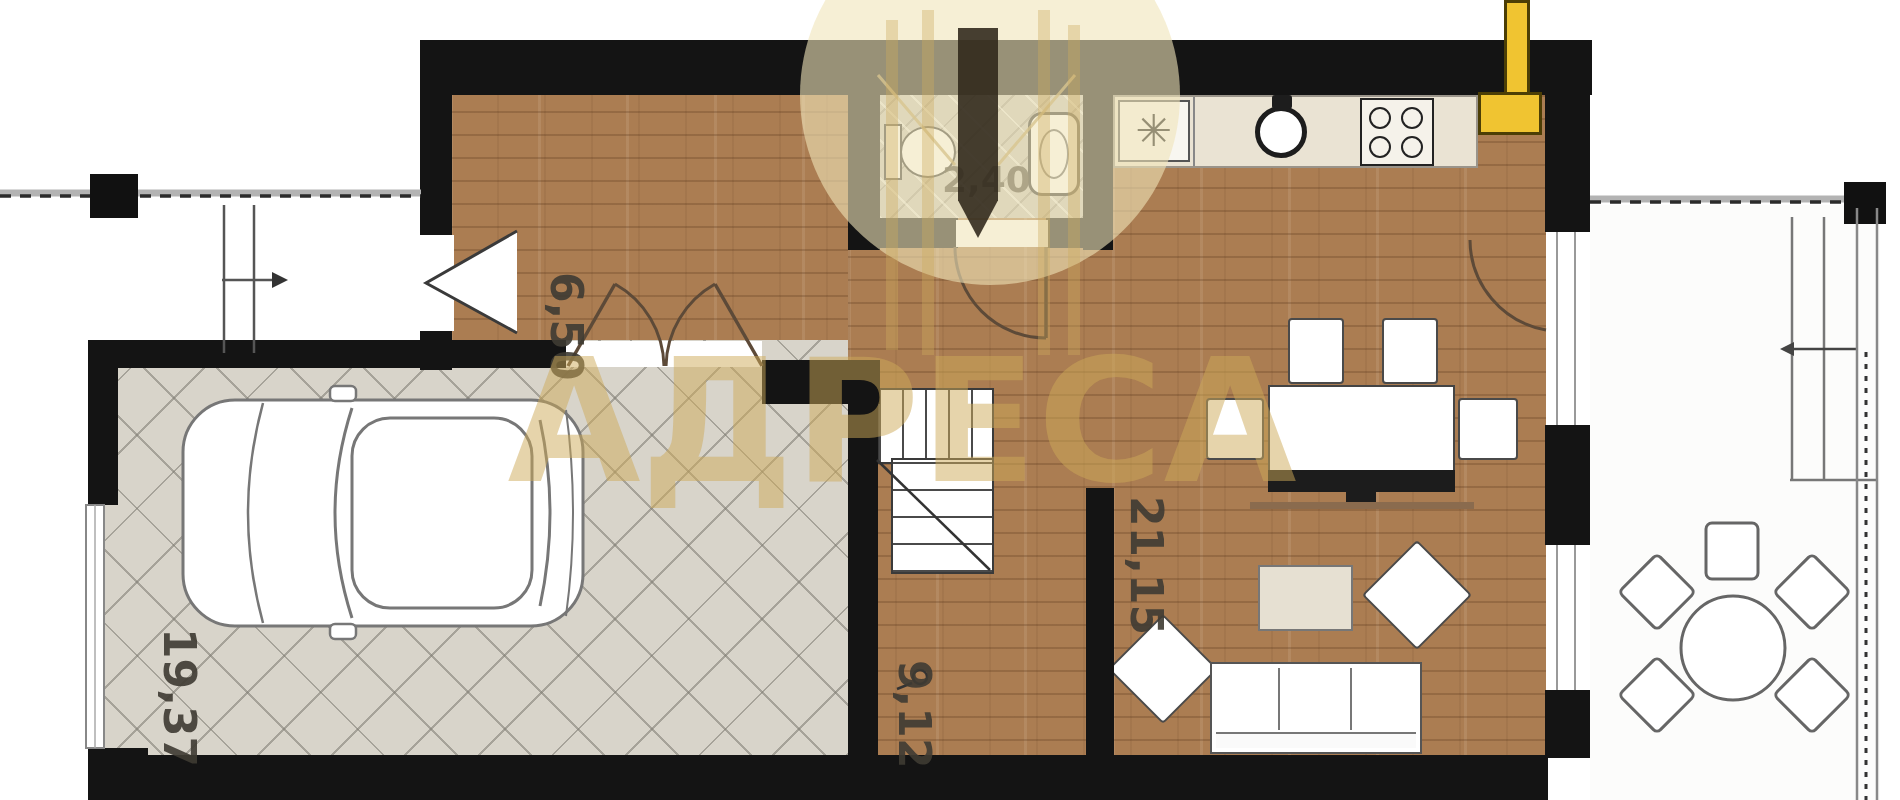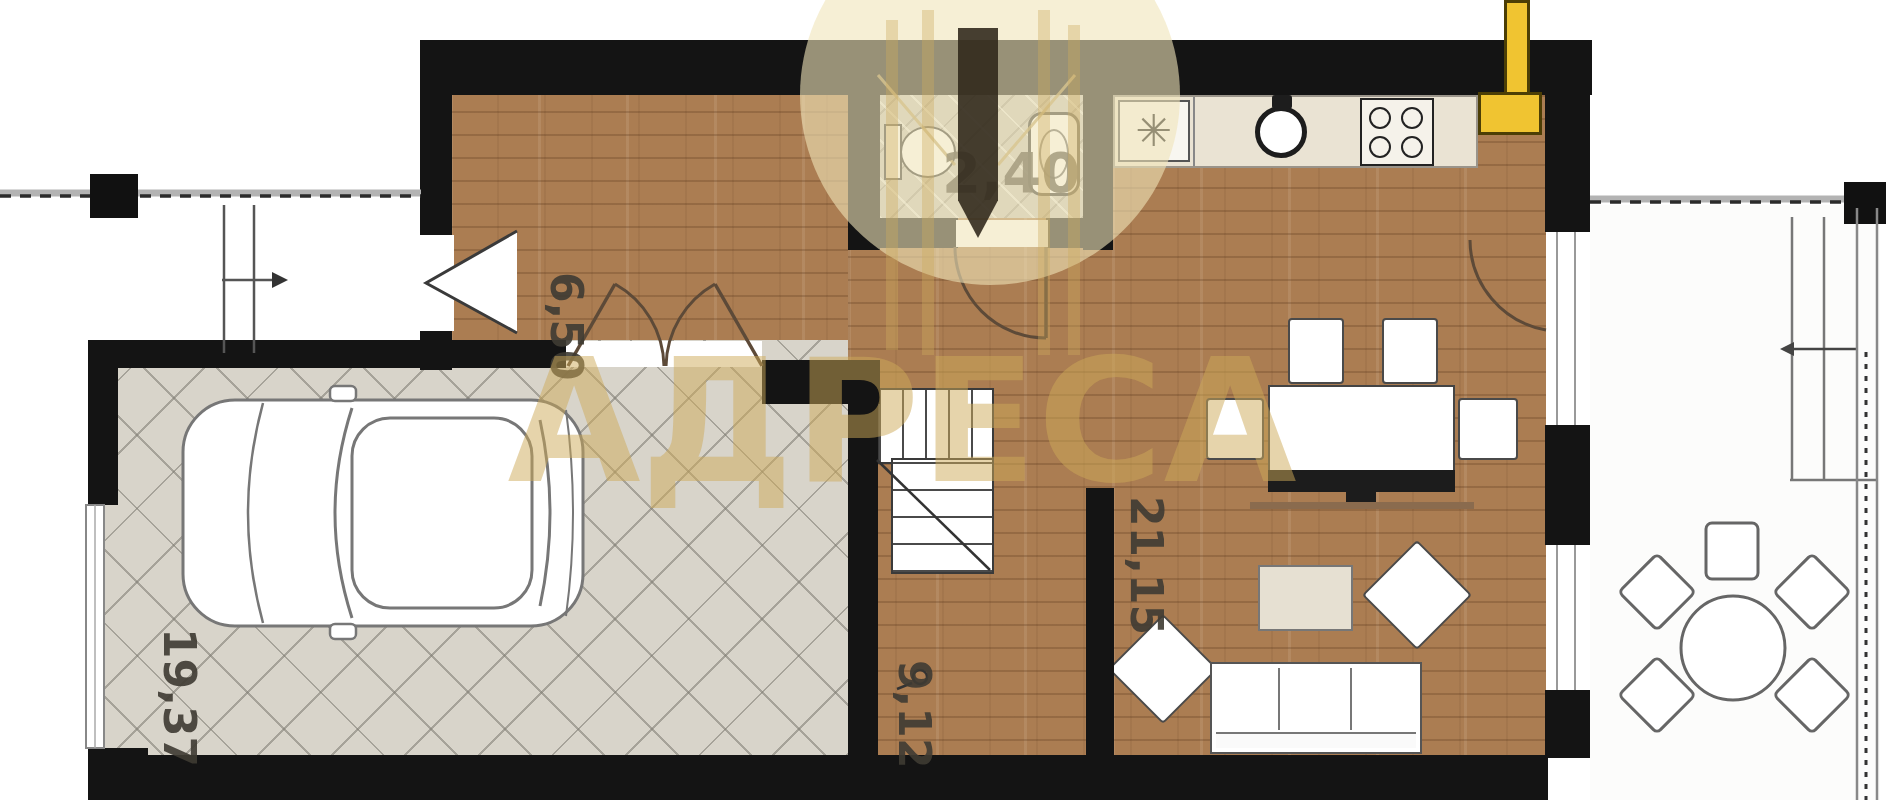--- a/index.html
+++ b/index.html
@@ -176,21 +176,21 @@
     <line x1="1794" y1="349" x2="1858" y2="349" stroke="#444" stroke-width="2.5"></line>
     <polygon points="1794,342 1780,349 1794,356" fill="#444"></polygon>
     <line x1="1857" y1="208" x2="1857" y2="800" stroke="#888" stroke-width="2.5"></line>
     <line x1="1877" y1="208" x2="1877" y2="800" stroke="#888" stroke-width="2.5"></line>
     <line x1="1866" y1="352" x2="1866" y2="800" stroke="#333" stroke-width="3" stroke-dasharray="5 7"></line>
 
     <line x1="998" y1="165" x2="1075" y2="75" stroke="rgba(180,150,80,0.8)" stroke-width="3"></line>
     <line x1="955" y1="165" x2="878" y2="75" stroke="rgba(180,150,80,0.8)" stroke-width="3"></line>
   </svg>
 
-  <div class="abs room-label" style="left:942px;top:140px;font-size:56px;text-align:center;">2,40</div>
+  <div class="abs room-label" style="left:942px;top:159px;font-size:36px;text-align:center;">2,40</div>
   <div class="abs room-label rot" style="left:592px;top:272px;font-size:44px;width:110px;">6,50</div>
   <div class="abs room-label rot" style="left:1172px;top:496px;font-size:44px;width:140px;">21,15</div>
   <div class="abs room-label rot" style="left:940px;top:660px;font-size:44px;width:110px;">9,12</div>
   <div class="abs room-label rot" style="left:205px;top:628px;font-size:44px;width:140px;">19,37</div>
 
   <div class="abs" style="left:800px;top:-95px;width:380px;height:380px;border-radius:50%;background:rgba(240,228,185,0.6);z-index:60;"></div>
   <div class="abs" style="left:958px;top:28px;width:40px;height:210px;background:rgba(45,38,25,0.88);z-index:61;clip-path:polygon(0 0,100% 0,100% 82%,50% 100%,0 82%);"></div>
   <div class="abs gold-stripe" style="left:886px;top:20px;width:12px;height:330px;"></div>
   <div class="abs gold-stripe" style="left:922px;top:10px;width:12px;height:345px;"></div>
   <div class="abs gold-stripe" style="left:1038px;top:10px;width:12px;height:345px;"></div>

